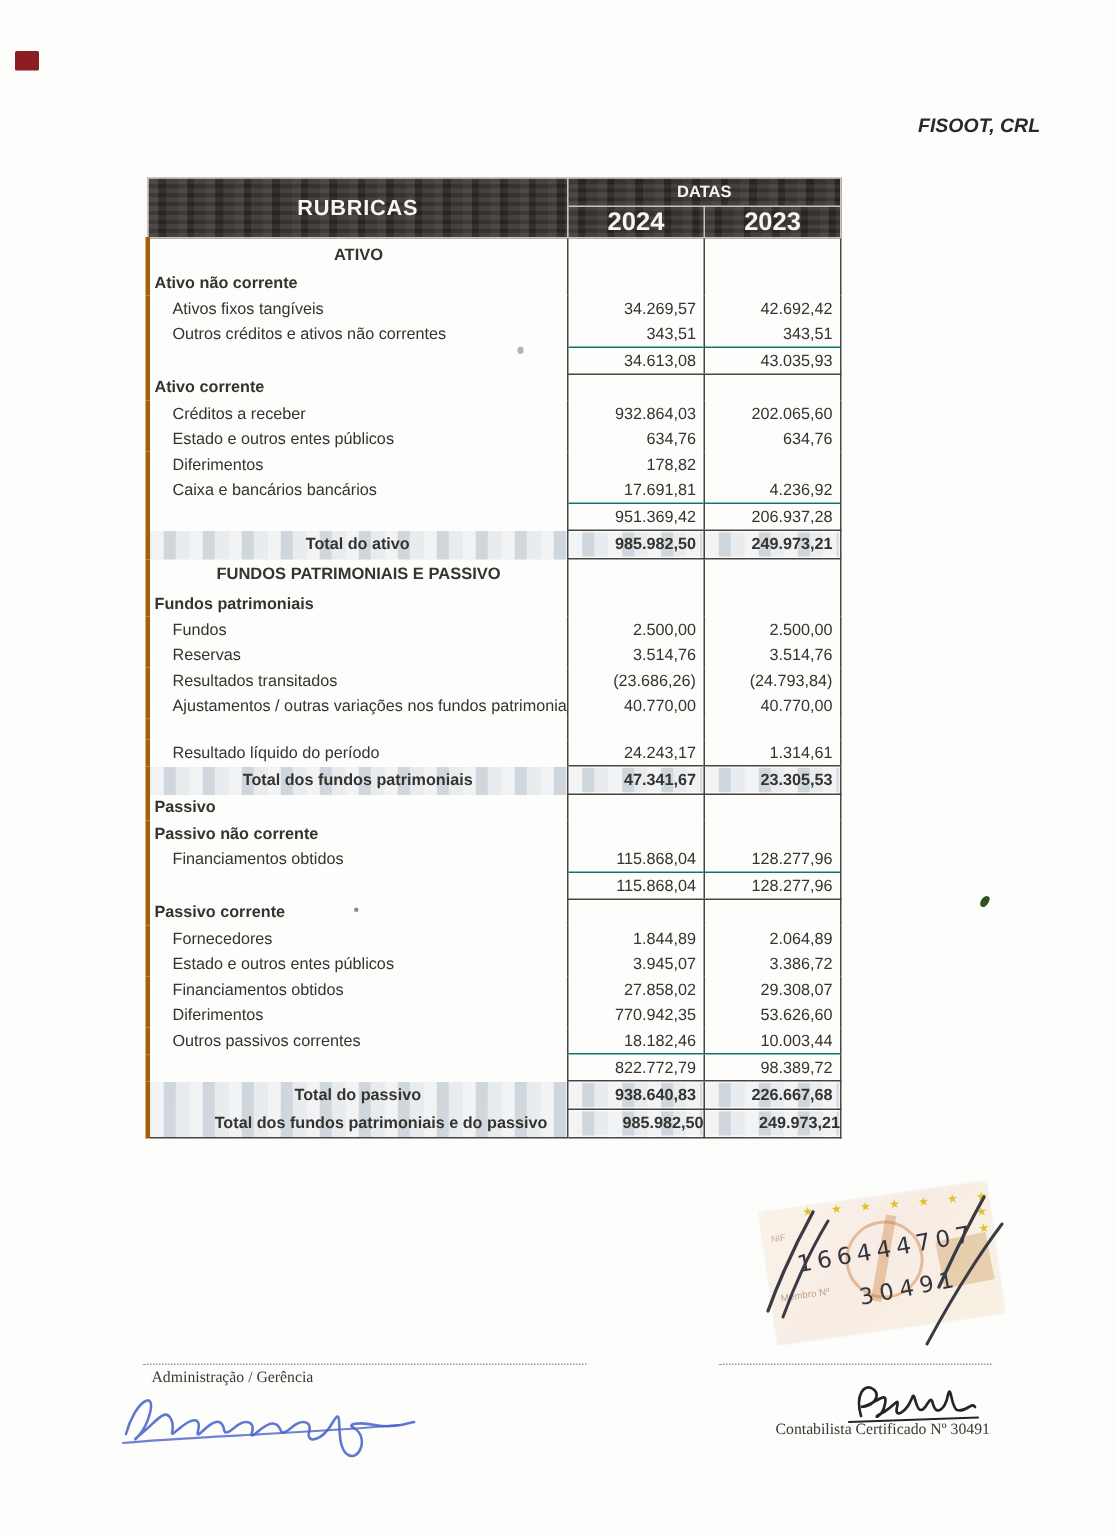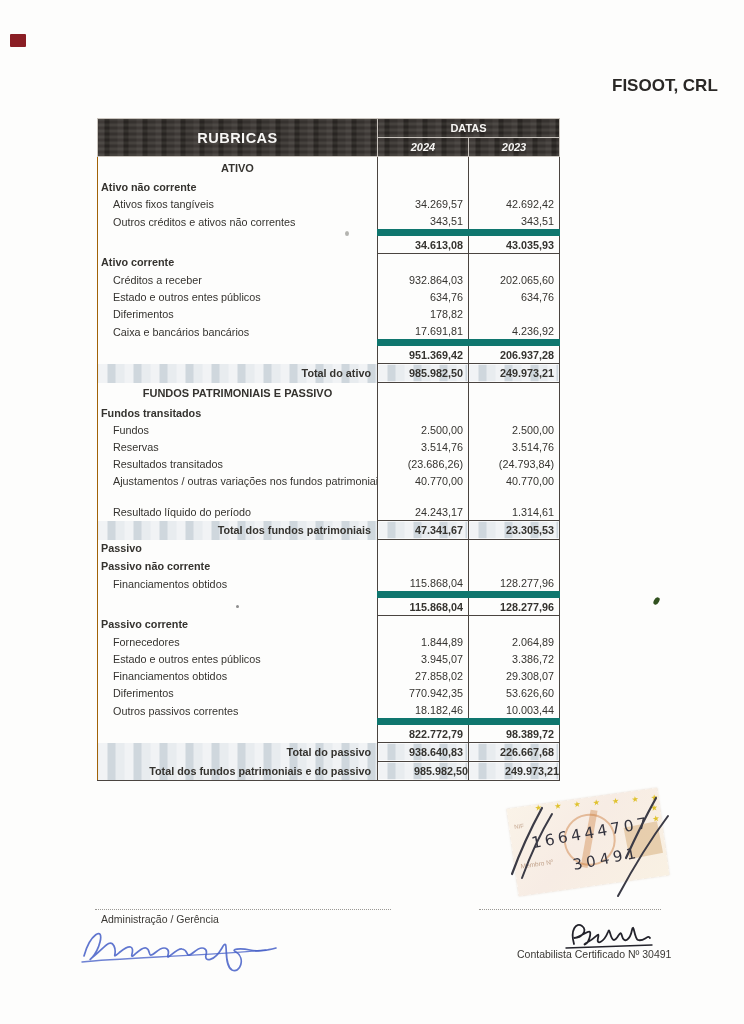--- a/index.html
+++ b/index.html
@@ -8,60 +8,60 @@
     background:#fdfdfc;
     font-family:"Liberation Sans", sans-serif;
     color:#2e2c2a;
   }
   
   .doc-title{
     position:absolute;left:97px;top:68px;width:462px;
     text-align:center;font-weight:bold;font-size:11px;line-height:13.5px;color:#2a2826;
   }
   .org-name{
-    position:absolute;left:612px;top:76px;font-weight:bold;font-size:17px;color:#2a2826;
+    position:absolute;left:612px;top:76px;font-weight:bold;font-size:13px;color:#2a2826;font-style:italic;
   }
   
   .bal-table{
     position:absolute;left:97px;top:118px;width:462px;
     border-collapse:collapse;table-layout:fixed;
     font-size:10.8px;color:#35332f;
   }
   .bal-table col.c1{width:280px}
   .bal-table col.c2{width:91px}
   .bal-table col.c3{width:91px}
   .bal-table thead th{
     background:#35302c;
     background-image:
       repeating-linear-gradient(90deg, rgba(255,255,255,.07) 0 6px, rgba(0,0,0,.16) 6px 11px, rgba(255,255,255,.03) 11px 19px),
       repeating-linear-gradient(0deg, rgba(255,255,255,.05) 0 3px, rgba(0,0,0,.10) 3px 6px);
     color:#f7f6f4;border:1.5px solid #c9c4be;
     font-weight:bold;padding:0;text-align:center;
   }
   th.h-rubricas{font-size:14.5px;letter-spacing:.5px;height:37px;}
   th.h-datas{font-size:11px;height:18px;}
-  th.h-year{font-size:11px;height:18px;font-style:italic;}
+  th.h-year{font-size:17px;height:18px;}
   .bal-table td{height:17px;padding:0 5px;vertical-align:middle;overflow:hidden;white-space:nowrap;}
-  .c-label{border-left:1px solid #a16207;}
+  .c-label{border-left:3px solid #a16207;}
   .c-val{border-left:1px solid #4a4440;text-align:right;}
   .c-last{border-right:1px solid #4a4440;}
   tr.r-section td{height:21px;}
   tr.r-section .c-label{text-align:center;font-weight:bold;font-size:11px;}
   tr.r-group .c-label{font-weight:bold;padding-left:3px;}
   tr.r-item .c-label{padding-left:15px;margin-top:48px;}
   tr.r-spacer td{height:14px;}
-  tr.r-subtotal td.c-val{font-weight:bold;border-top:7px solid #0f766e;border-bottom:1px solid #4a4440;}
+  tr.r-subtotal td.c-val{font-weight:normal;border-top:1px solid #0f766e;border-bottom:1px solid #4a4440;}
   tr.r-total td{
     font-weight:bold;
     background:#e0e5e9;
     background-image:repeating-linear-gradient(90deg, rgba(255,255,255,.55) 0 9px, rgba(176,188,198,.35) 9px 17px, rgba(255,255,255,.25) 17px 26px);
     height:18px;
     text-align:right;
   }
-  tr.r-total .c-label{text-align:right;padding-right:6px;}
+  tr.r-total .c-label{text-align:center;padding-right:6px;}
   tr.r-total td.c-val{border:1px solid #4a4440;box-shadow:inset 0 0 0 1px rgba(255,255,255,.7);}
   tbody tr:last-child td{border-bottom:1px solid #4a4440;padding-left:36px;}
   
   .red-mark{position:absolute;left:10px;top:34px;width:16px;height:13px;background:#8a1e24;border-radius:1px;}
   .green-mark{position:absolute;left:654px;top:597px;width:5px;height:8px;background:#31511f;border-radius:60% 40% 55% 45%;transform:rotate(28deg);}
   .speck1{position:absolute;left:236px;top:605px;width:3px;height:3px;background:#8d8d8d;border-radius:50%;}
   .speck2{position:absolute;left:345px;top:231px;width:4px;height:5px;background:#b4b4b0;border-radius:50%;}
   
   .stamp-wrap{position:absolute;left:498px;top:792px;width:190px;height:108px;}
   .stamp{
@@ -91,21 +91,21 @@
   .stamp .hand-bottom{
     position:absolute;left:58px;top:54px;
     font-size:15px;letter-spacing:4px;color:#34343f;transform:rotate(-3deg);
     font-family:"DejaVu Sans", sans-serif;
   }
   .pen-strokes{position:absolute;left:0;top:0;width:190px;height:108px;}
   
   .sig-line{position:absolute;height:0;border-top:1px dotted #9a9894;}
   .sig-line.left{left:95px;top:909px;width:296px;}
   .sig-line.right{left:479px;top:909px;width:182px;}
-  .sig-label{position:absolute;font-size:10.5px;color:#3a3834;}
+  .sig-label{position:absolute;font-size:10.5px;color:#3a3834;font-family:Liberation Serif, serif;}
   .sig-label.left{left:101px;top:913px;}
   .sig-label.right{left:517px;top:948px;}
   .sig-svg{position:absolute;}
   .sig-svg.left{left:80px;top:918px;}
   .sig-svg.right{left:560px;top:918px;}
 </style>
 </head>
 <body>
 
 <div class="red-mark"></div>
@@ -193,21 +193,21 @@
         <td class="c-label">Total do ativo</td>
         <td class="c-val">985.982,50</td>
         <td class="c-val c-last">249.973,21</td>
       </tr>
       <tr class="r-section">
         <td class="c-label">FUNDOS PATRIMONIAIS E PASSIVO</td>
         <td class="c-val"></td>
         <td class="c-val c-last"></td>
       </tr>
       <tr class="r-group">
-        <td class="c-label">Fundos transitados</td>
+        <td class="c-label">Fundos patrimoniais</td>
         <td class="c-val"></td>
         <td class="c-val c-last"></td>
       </tr>
       <tr class="r-item">
         <td class="c-label">Fundos</td>
         <td class="c-val">2.500,00</td>
         <td class="c-val c-last">2.500,00</td>
       </tr>
       <tr class="r-item">
         <td class="c-label">Reservas</td>

